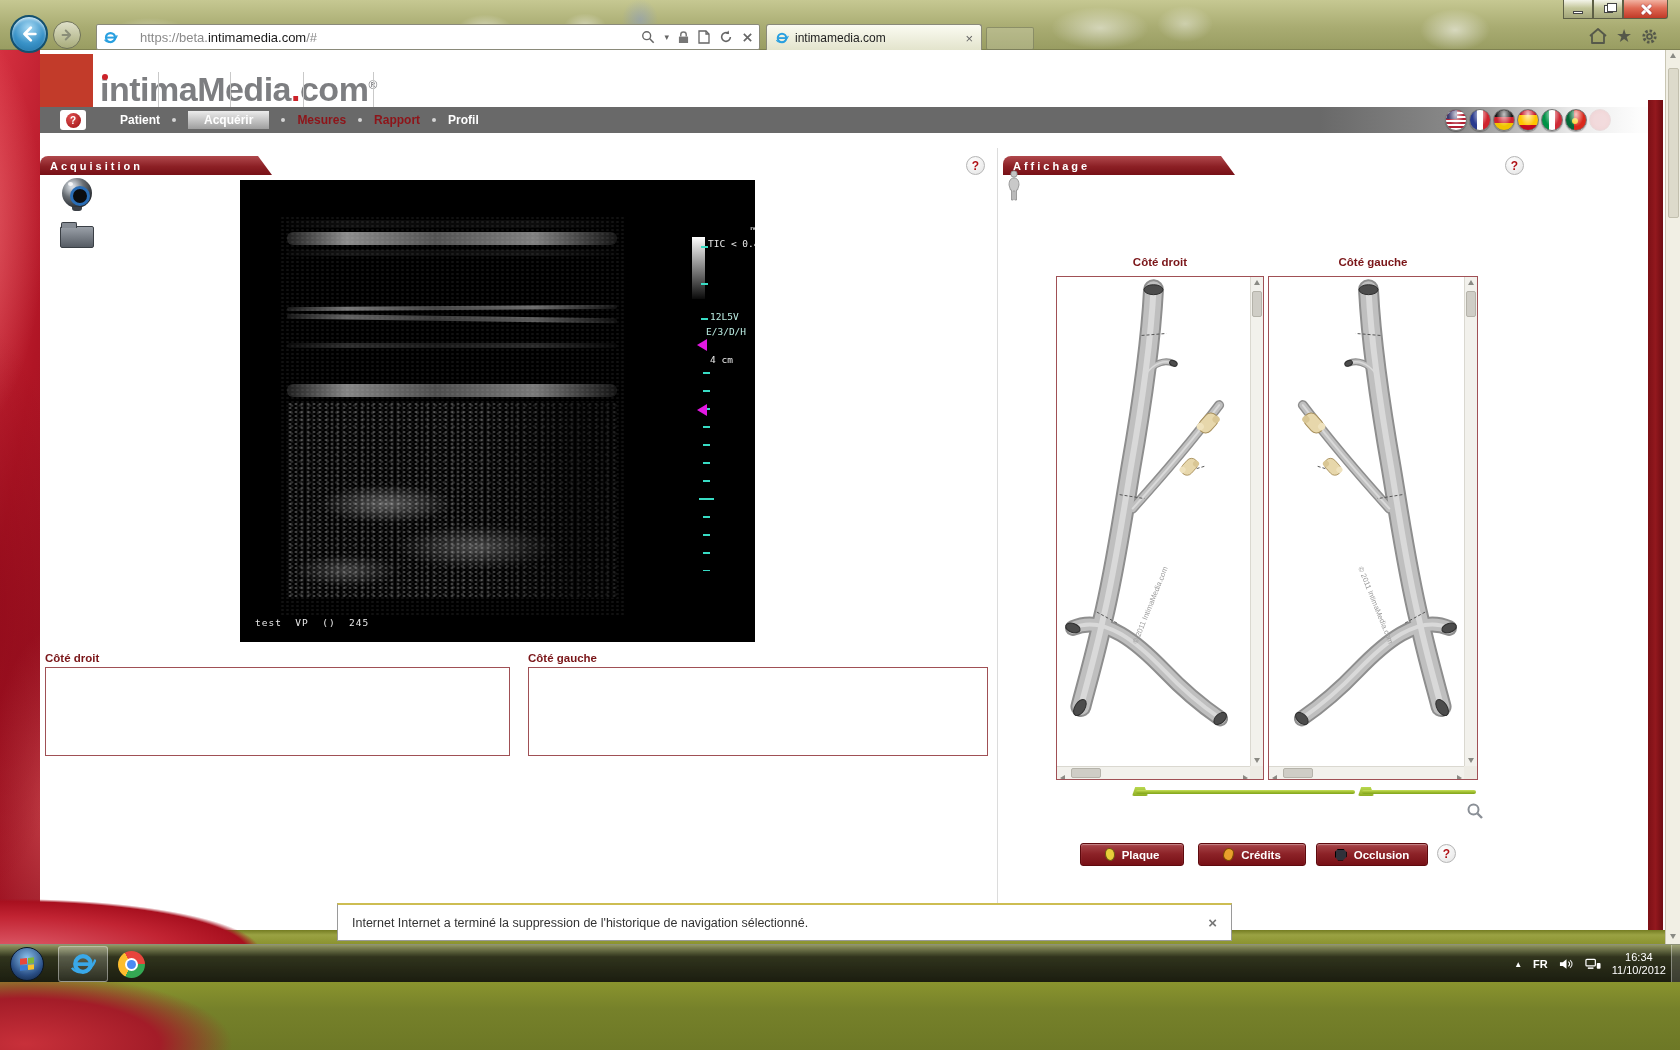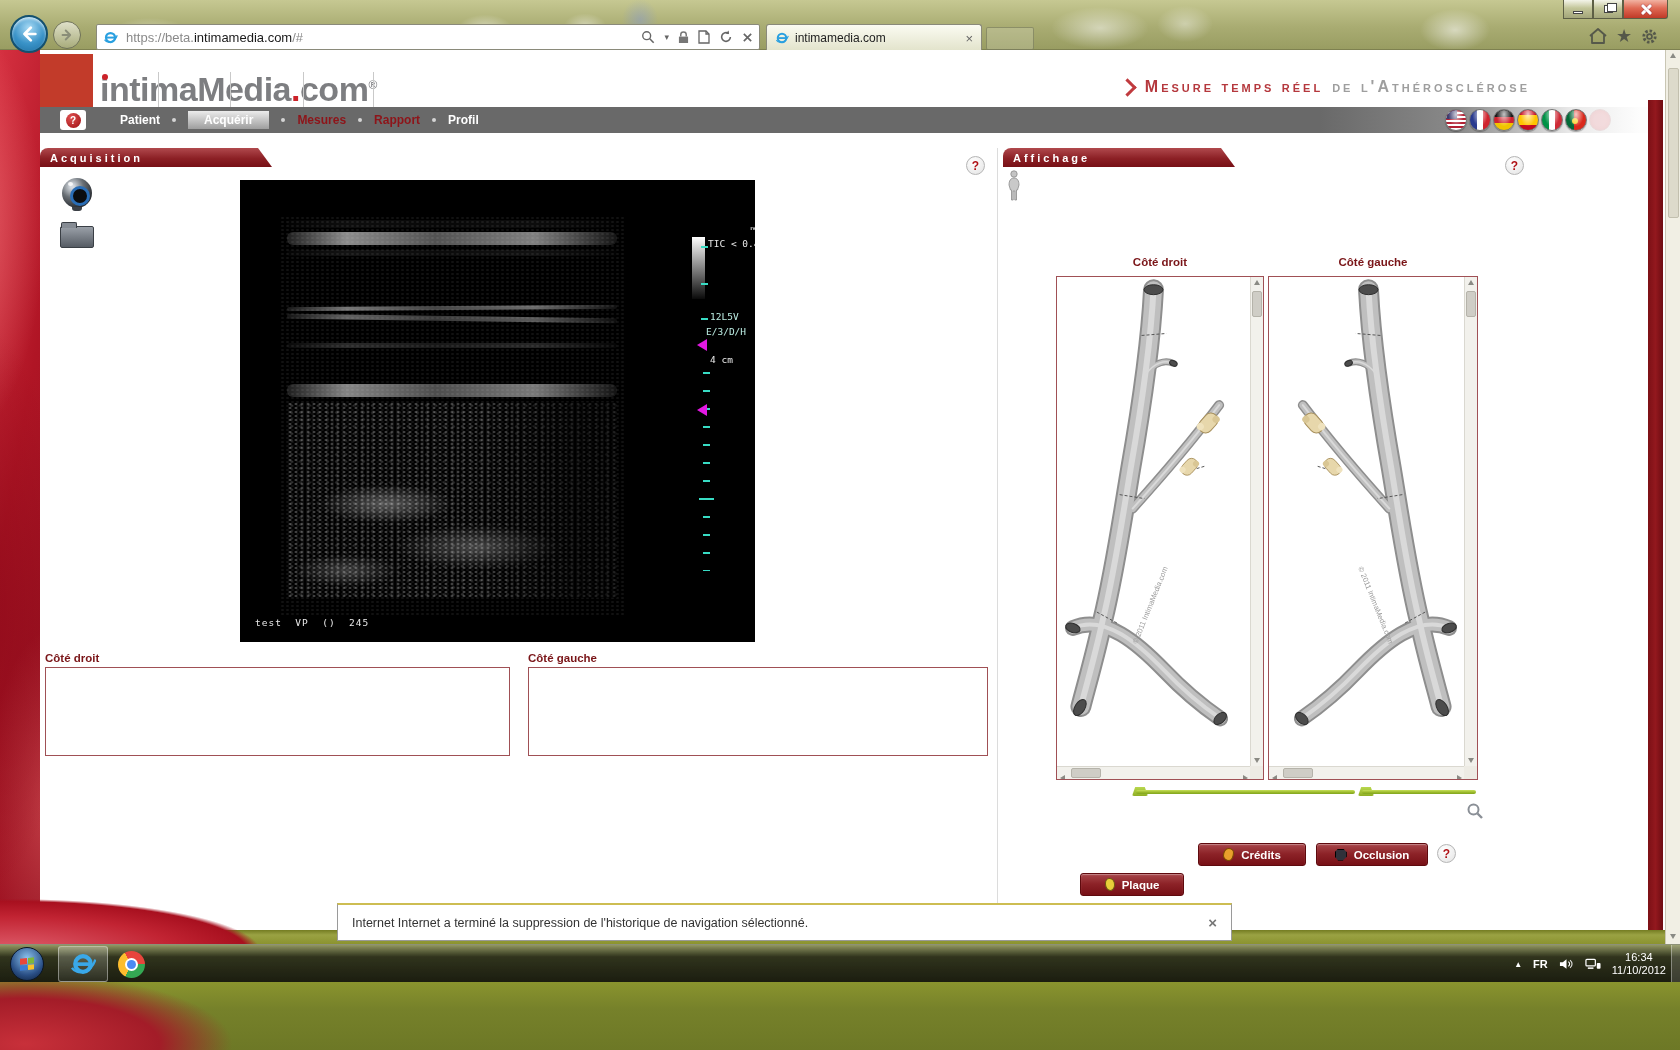--- a/index.html
+++ b/index.html
@@ -31,21 +31,21 @@
   .glyph-x::before,.glyph-x::after{content:'';position:absolute;left:5px;top:0;width:3px;height:13px;background:#fff;border-radius:1px;box-shadow:0 0 1px #702;}
   .glyph-x::before{transform:rotate(45deg);} .glyph-x::after{transform:rotate(-45deg);}
 
   .btn-back{left:10px;top:15px;width:38px;height:38px;border-radius:50%;z-index:3;
     background:radial-gradient(circle at 50% 32%,#a8daf5,#3a93c8 55%,#1e6ea0);
     border:2px solid #14506e;box-shadow:inset 0 2px 3px rgba(255,255,255,.7);display:flex;align-items:center;justify-content:center;}
   .btn-fwd{left:53px;top:21px;width:28px;height:28px;border-radius:50%;z-index:2;
     background:linear-gradient(180deg,rgba(255,255,255,.6),rgba(190,193,160,.4));
     border:1px solid #70735a;display:flex;align-items:center;justify-content:center;}
   .addrbar{left:96px;top:24px;width:664px;height:26px;background:#fff;border:1px solid #8a8a7a;border-radius:2px;
-    display:flex;align-items:center;padding:0 6px;gap:8px;}
+    display:flex;align-items:center;padding:0 6px;gap:22px;}
   .url{font-size:13px;white-space:nowrap;}
   .url .dim{color:#8a8a8a;} .url .strong{color:#1a1a1a;}
   .addr-icons{margin-left:auto;display:flex;align-items:center;gap:9px;color:#666;}
   .tab{left:766px;top:24px;width:216px;height:27px;border:1px solid #8a8a7a;border-bottom:none;border-radius:3px 3px 0 0;
     background:linear-gradient(180deg,#fbfbf2,#e2e3cb);display:flex;align-items:center;padding:0 8px;gap:6px;}
   .tab-title{font-size:12px;color:#222;flex:1;white-space:nowrap;overflow:hidden;}
   .tab-close{font-size:13px;color:#666;cursor:default;}
   .newtab{left:986px;top:27px;width:48px;height:23px;border:1px solid rgba(110,113,80,.6);border-radius:2px;
     background:rgba(255,255,255,.18);}
   .chrome-tools{left:1588px;top:26px;display:flex;gap:8px;align-items:center;z-index:4;color:#4a4a3c;}
@@ -96,21 +96,21 @@
   .flag-es{background:linear-gradient(180deg,#c60b1e 26%,#ffc400 26% 74%,#c60b1e 74%);}
   .flag-it{background:linear-gradient(90deg,#009246 34%,#fff 34% 66%,#ce2b37 66%);}
   .flag-pt{background:linear-gradient(90deg,#046a38 40%,#da291c 40%);}
   .flag-pt::before{content:'';position:absolute;left:6px;top:8px;width:6px;height:6px;border-radius:50%;background:#f8d020;}
   .flag-faded{width:22px;height:22px;border-radius:50%;background:radial-gradient(circle,#f3c9cc 40%,#eeb9bd);opacity:.55;border:1px solid #e3c9ca;}
 
   .vline{left:997px;top:98px;width:1px;height:782px;background:#dcdcdc;}
   .panel-tab{height:19px;background:linear-gradient(180deg,#b0494d,#8c2025 55%,#771016);
     clip-path:polygon(0 0,calc(100% - 14px) 0,100% 100%,0 100%);
     border-radius:8px 0 0 0;color:#fff;font-size:11px;font-weight:bold;letter-spacing:3px;
-    display:flex;align-items:center;padding-left:10px;}
+    display:flex;align-items:center;padding-left:10px;margin-top:8px;}
   .help-light{width:19px;height:19px;border-radius:50%;background:radial-gradient(circle at 38% 30%,#fff,#e3e3e3);
     border:1px solid #b5b5b5;color:#b01217;font-size:12px;font-weight:bold;display:flex;align-items:center;justify-content:center;}
   .patient{font-size:12.5px;color:#333;text-align:center;}
   .side-label{font-size:11.5px;font-weight:bold;color:#7a1518;}
   .side-box{border:1px solid #a05055;background:#fff;}
 
   
   .cam-sphere{width:30px;height:30px;border-radius:50%;
     background:radial-gradient(circle at 34% 28%,#d6dbe1 6%,#6a7076 38%,#1f2226 80%);position:relative;}
   .cam-sphere::before{content:'';position:absolute;left:8px;top:8px;width:14px;height:14px;border-radius:50%;
@@ -287,25 +287,20 @@
         </svg>
     </div>
   </div>
 
   <div class="ab page">
     <div class="ab red-left"></div>
     <div class="ab logo-block"></div>
 
     <div class="ab logo"><span class="logo-i">i</span><span>ntimaMedia</span><span class="logo-dot">.</span><span>com</span><span class="logo-reg">®</span></div>
 
-    <div class="ab tagline">
-      <span class="chev"></span>
-      <span class="tag-red">Mesure temps réel</span>
-      <span class="tag-grey">de l'Athérosclérose</span>
-    </div>
 
     <div class="ab nav-tick" style="left:158px"></div>
     <div class="ab nav-tick" style="left:230px"></div>
     <div class="ab nav-tick" style="left:303px"></div>
     <div class="ab nav-tick" style="left:373px"></div>
 
     <div class="ab navbar">
       <span class="nav-help-box">
           <span class="help-red">?</span>
         </span>
@@ -474,21 +469,21 @@
     <div class="ab slider-handle" style="left:1132px;top:737px"></div>
     <div class="ab slider-track" style="left:1136px;top:740px;width:219px"></div>
     <div class="ab slider-handle" style="left:1358px;top:737px"></div>
     <div class="ab slider-track" style="left:1362px;top:740px;width:114px"></div>
 
     <svg class="ab" style="left:1466px;top:752px" width="18" height="18" viewBox="0 0 18 18">
       <circle cx="7.5" cy="7.5" r="5" fill="none" stroke="#8a8f96" stroke-width="2"></circle>
       <path d="M11.5,11.5 L16,16" stroke="#8a8f96" stroke-width="2.4"></path>
     </svg>
 
-    <div class="ab legend-btn" style="left:1080px;top:823px;width:104px">
+    <div class="ab legend-btn" style="left:1080px;top:793px;width:104px">
       <span class="ic-plaque"></span>
         <span>Plaque</span>
     </div>
     <div class="ab legend-btn" style="left:1198px;top:793px;width:108px">
       <span class="ic-stenose"></span>
         <span>Crédits</span>
     </div>
     <div class="ab legend-btn" style="left:1316px;top:793px;width:112px">
       <span class="ic-occlusion"></span>
         <span>Occlusion</span>

